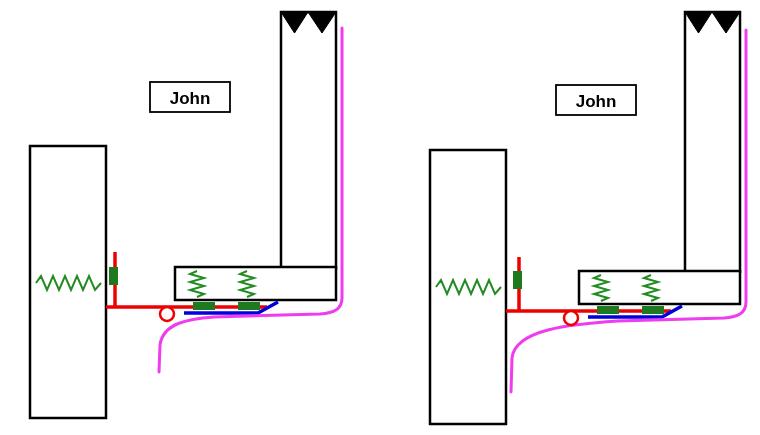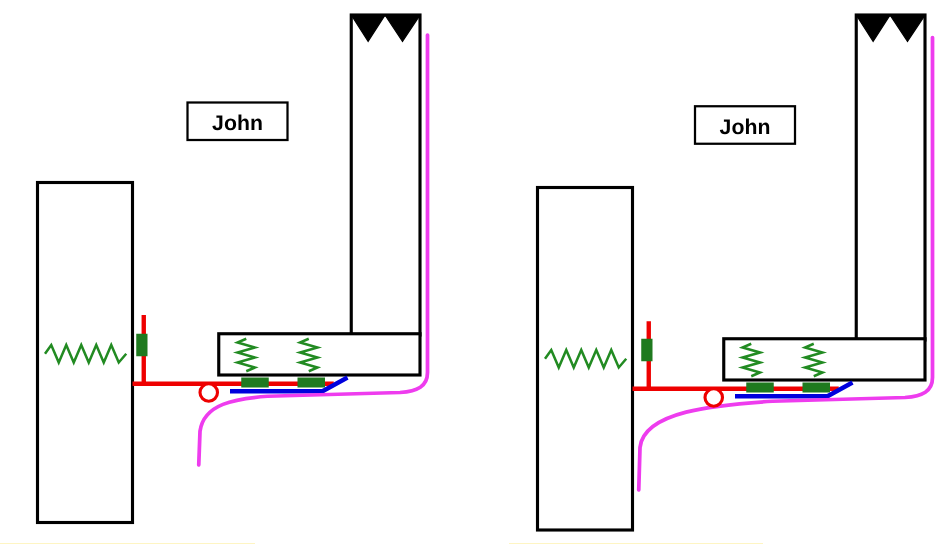--- a/index.html
+++ b/index.html
@@ -4,21 +4,21 @@
 <style>
   html, body {
     margin: 0;
     padding: 0;
     background: #ffffff;
   }
   .stage {
     position: relative;
     width: 760px;
     height: 435px;
-    background: #fde047;
+    background: #ec4899;
     overflow: hidden;
   }
   svg { display: block; }
   .label-text {
     font-family: "Liberation Sans", sans-serif;
     font-weight: bold;
     font-size: 17px;
   }
 </style>
 </head>

